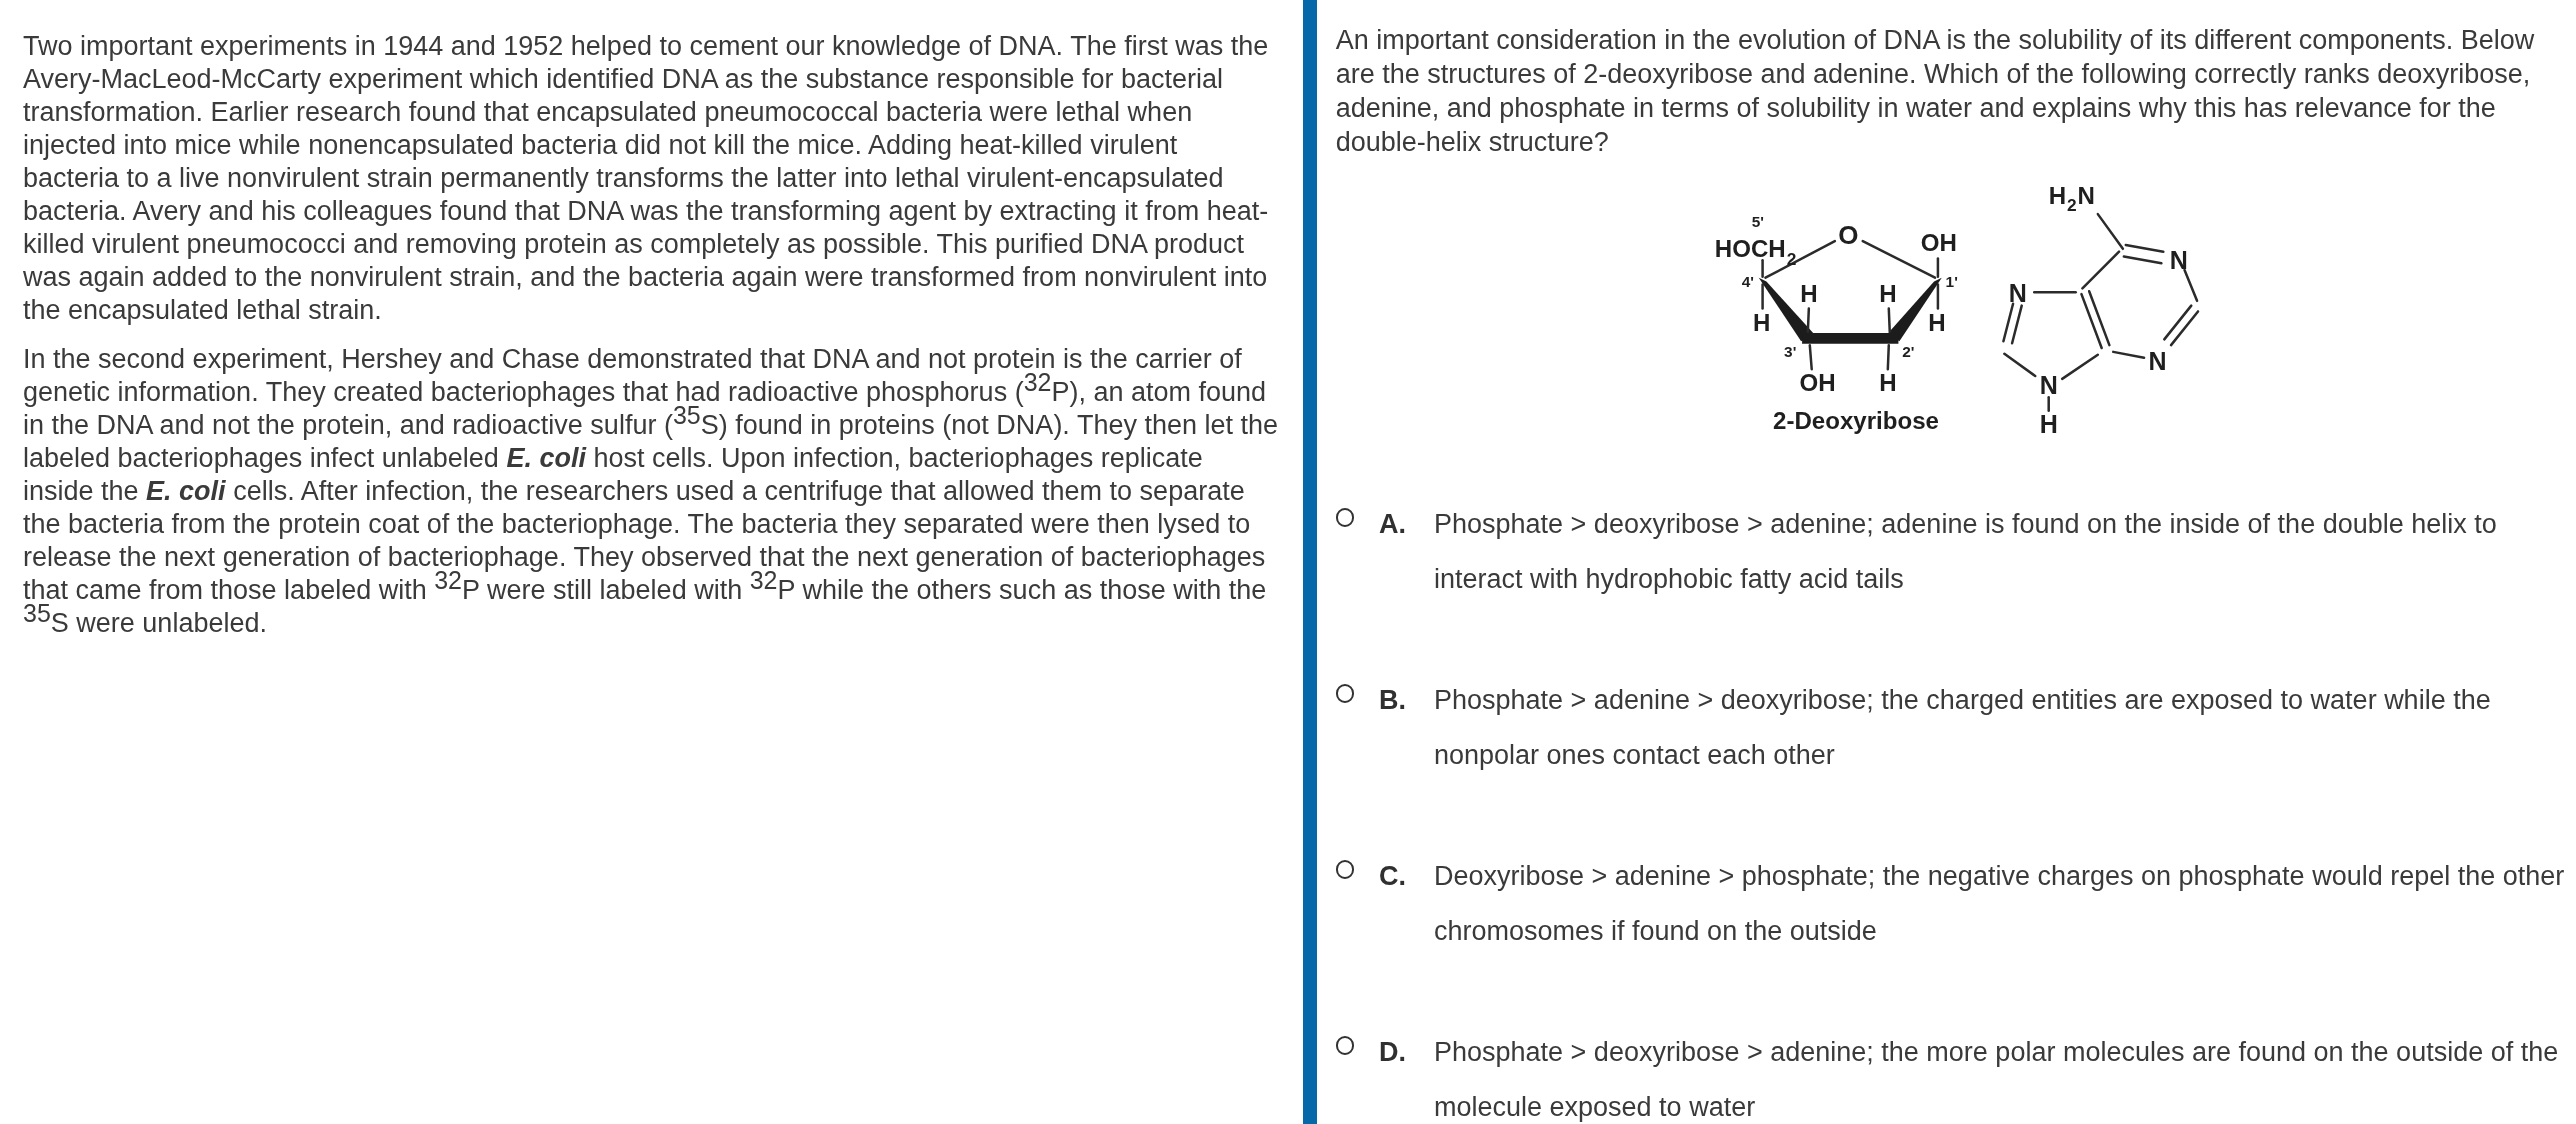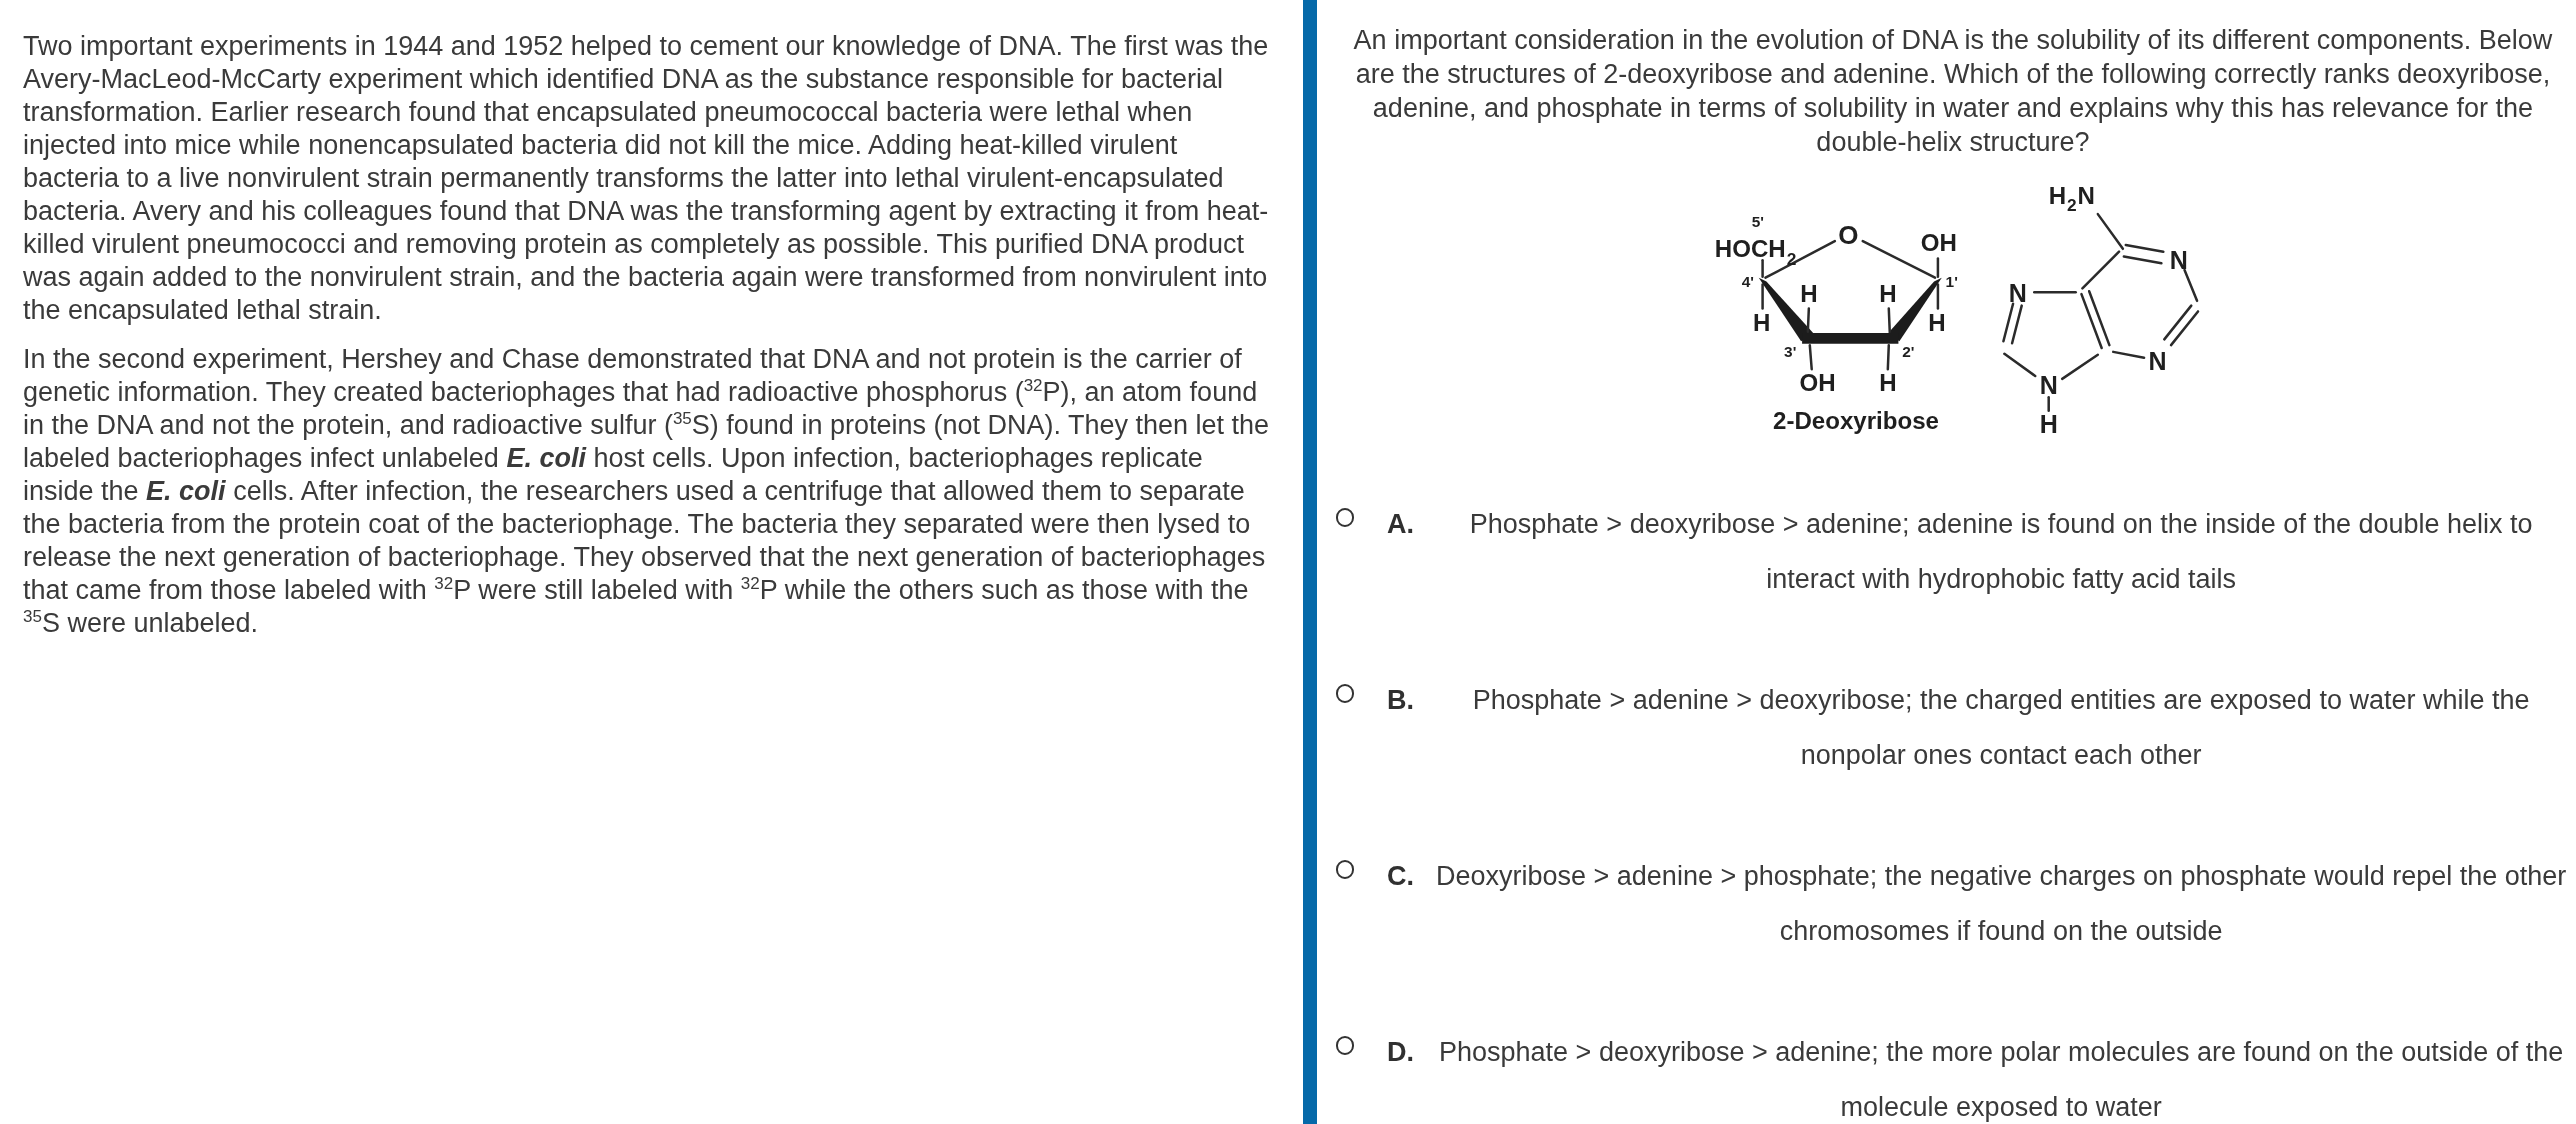--- a/index.html
+++ b/index.html
@@ -4,28 +4,28 @@
 <style>
   * { margin:0; padding:0; box-sizing:border-box; }
   html,body { width:2576px; height:1125px; overflow:hidden; background:#ffffff; }
   body { font-family:"Liberation Sans", sans-serif; color:#3a3a3a; }
   .screen { display:flex; width:2576px; height:1125px; }
 
   
   .passage-panel { width:1303px; padding:26px 19px 0 19px; font-size:27px; line-height:33px; }
   .passage-para { margin:4px; }
   .passage-para + .passage-para { margin-top:16.4px; }
-  sup.iso { font-size:17px; vertical-align:super; line-height:0; }
+  sup.iso { font-size:25px; vertical-align:super; line-height:0; }
   em.sci { font-style:italic;font-weight:bold; }
 
   
   .divider { width:14.4px; background:#0569a9; flex:none; }
 
   
-  .question-panel { flex:1; padding:23px 5.8px 0 18.3px; font-size:27px;text-align:center; }
+  .question-panel { flex:1; padding:23px 5.8px 0 18.3px; font-size:27px; }
   .question-stem { line-height:34px; }
 
   .figure { margin:5.8px 0 0 337px; width:578px; height:289px; }
   .figure svg { display:block; }
   .figure text { fill:#1f1f1f; font-family:"Liberation Sans", sans-serif; font-weight:600; }
   .bond { stroke:#2b2b2b; stroke-width:2.6; stroke-linecap:round; fill:none; }
   .bond-bold { stroke:#1c1c1c; stroke-width:11; fill:none; }
   .wedge { fill:#1c1c1c; stroke:none; }
 
   .options { margin-top:43px; }

